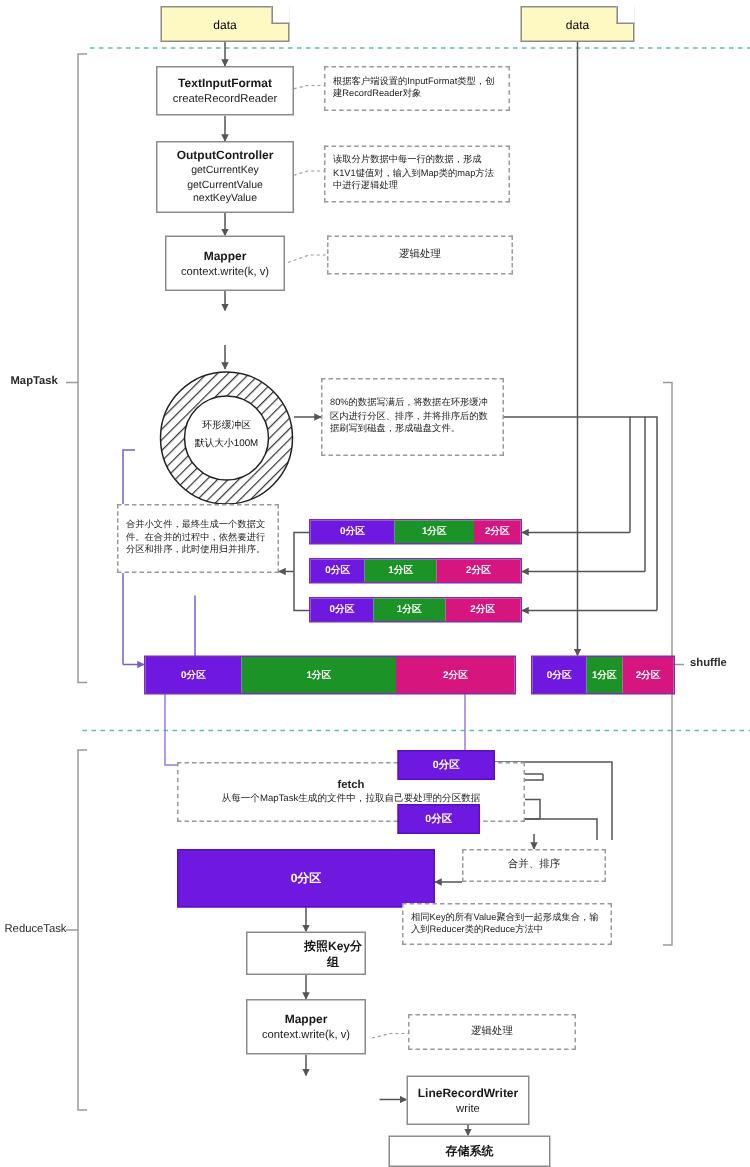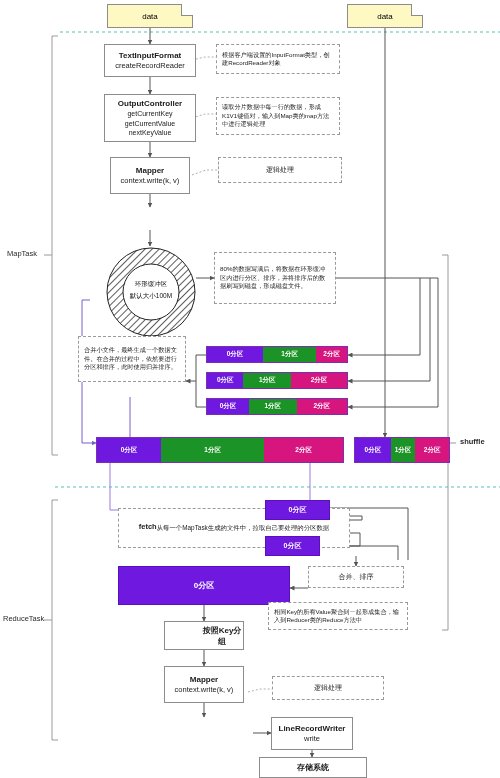--- a/index.html
+++ b/index.html
@@ -175,21 +175,21 @@
 
     <line x1="204" y1="650" x2="204" y2="666" stroke="#555" stroke-width="1" marker-end="url(#ah)"></line>
 
     <line x1="204" y1="703" x2="204" y2="717" stroke="#555" stroke-width="1" marker-end="url(#ah)"></line>
 
     <line x1="253" y1="733" x2="271" y2="733" stroke="#555" stroke-width="1" marker-end="url(#ah)"></line>
 
     <path d="M 312 750 L 312 757" fill="none" stroke="#555" stroke-width="1" marker-end="url(#ah)"></path>
   </svg>
 
-  <div class="bracketlabel" style="left:7px; top:249px;">MapTask</div>
+  <div class="bracketlabel" style="left:7px; top:249px;font-weight:bold;">MapTask</div>
   <div class="bracketlabel" style="left:460px; top:437px;font-weight:bold;">shuffle</div>
   <div class="bracketlabel" style="left:3px; top:614px;">ReduceTask</div>
 
   <div class="docnode" style="left:107px; top:4px; width:86px; height:24px;">
     <span>data</span>
     <span class="corner-cut"></span>
   </div>
   <div class="docnode" style="left:347px; top:4px; width:76px; height:24px;">
     <span>data</span>
     <span class="corner-cut"></span>
@@ -254,21 +254,21 @@
     <div class="p0" style="flex:26;">0分区</div>
     <div class="p1" style="flex:42;">1分区</div>
     <div class="p2" style="flex:32;">2分区</div>
   </div>
   <div class="bar" style="left:354px; top:437px; width:96px; height:26px;">
     <div class="p0" style="flex:38;">0分区</div>
     <div class="p1" style="flex:26;">1分区</div>
     <div class="p2" style="flex:36;">2分区</div>
   </div>
 
-  <div class="note" style="left:118px; top:508px; width:232px; height:40px; align-items:center; justify-content:center;">
+  <div class="note" style="left:118px; top:508px; width:232px; height:40px; flex-direction:column; align-items:center; justify-content:center;">
     <div style="font-weight:bold; font-size:7.5px; margin-bottom:2px;">fetch</div>
     <div style="font-size:6.4px; line-height:8.6px; text-align:center;">从每一个MapTask生成的文件中，拉取自己要处理的分区数据</div>
   </div>
 
   <div class="solidbox" style="left:265px; top:500px; width:65px; height:20px;">0分区</div>
   <div class="solidbox" style="left:265px; top:536px; width:55px; height:20px;">0分区</div>
 
   <div class="note center" style="left:308px; top:566px; width:96px; height:22px; justify-content:center;">合并、排序</div>
 
   <div class="solidbox" style="left:118px; top:566px; width:172px; height:39px; font-size:8px;">0分区</div>

